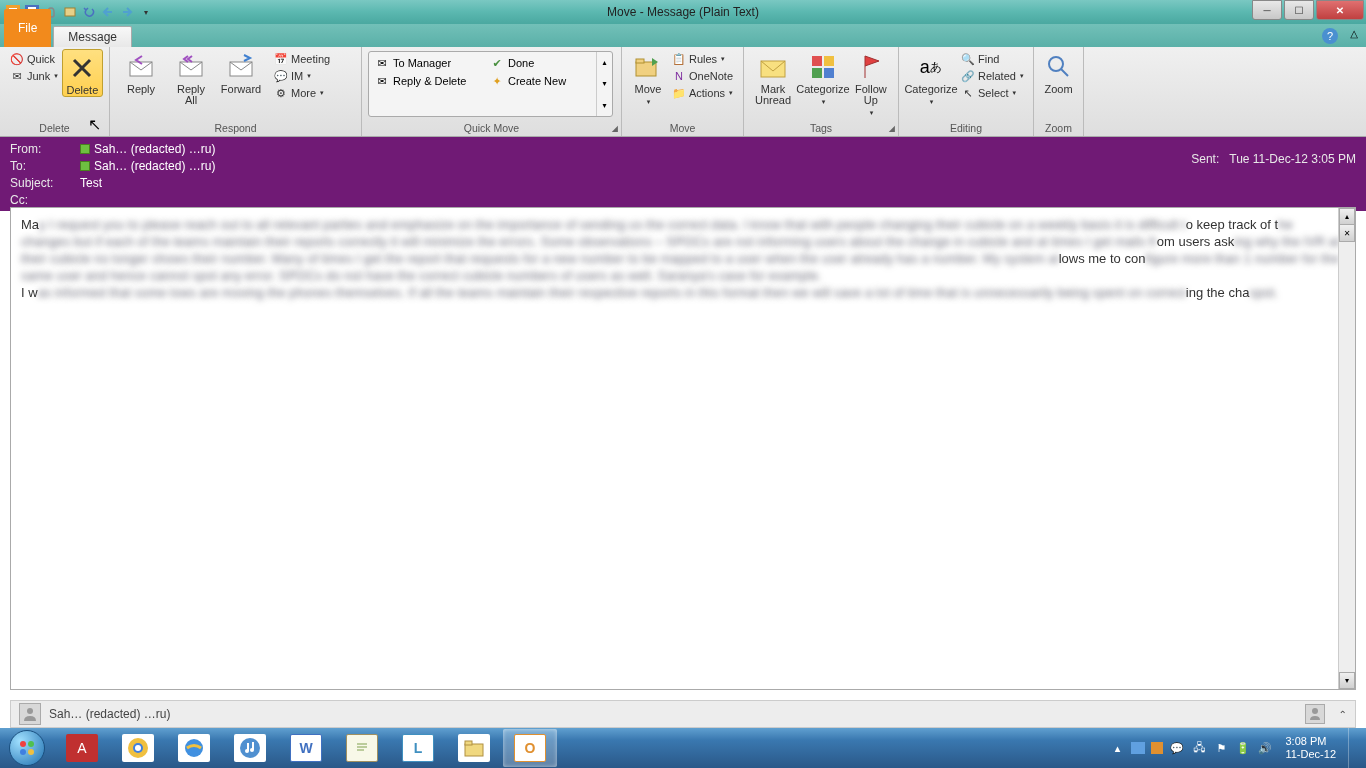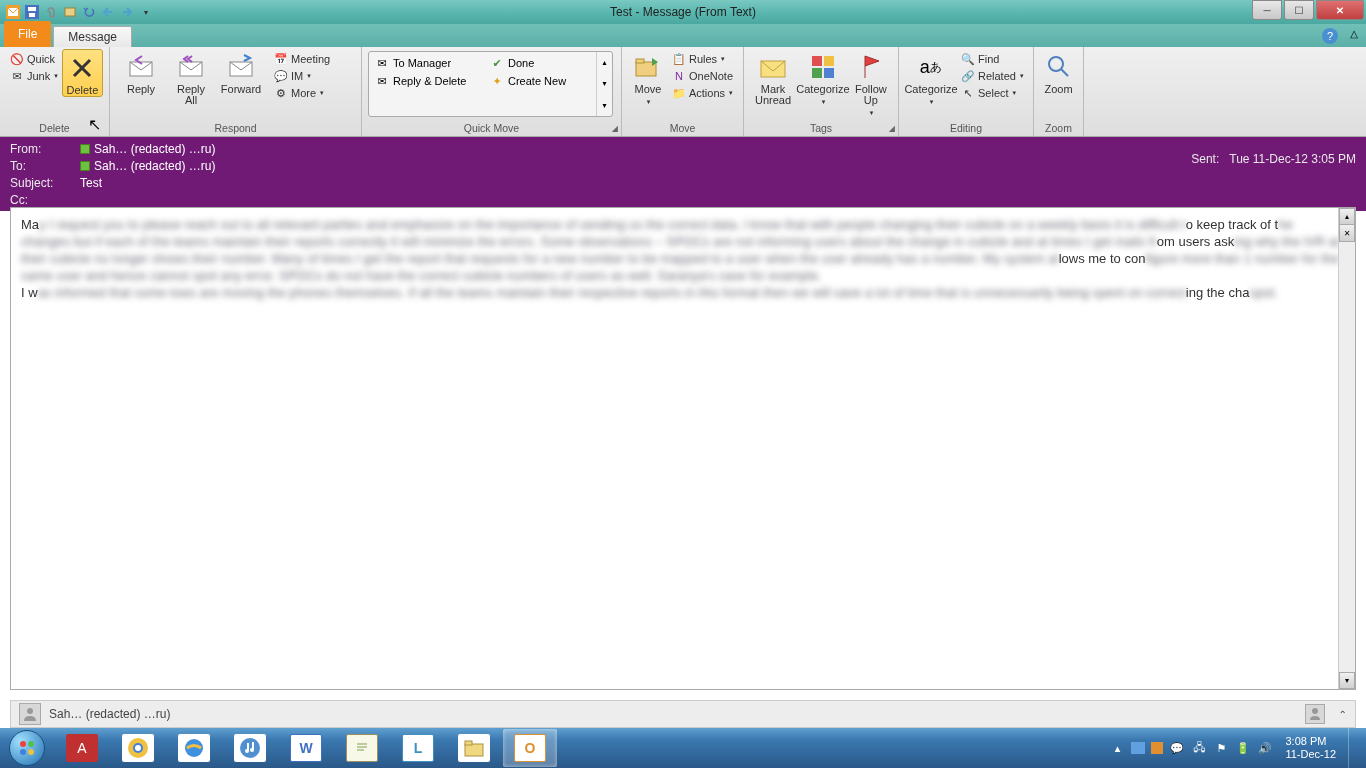--- a/index.html
+++ b/index.html
@@ -9,21 +9,21 @@
 .titlebar { height:24px; background:linear-gradient(to bottom,#7ac8c2 0%,#5bb8b0 50%,#4aa8a0 100%); display:flex; align-items:center; font-size:11px; color:#333; position:relative; }
 .qat { display:flex; align-items:center; gap:1px; padding-left:4px; }
 .qat-btn { width:18px; height:18px; display:flex; align-items:center; justify-content:center; cursor:pointer; }
 .title-text { position:absolute; left:50%; transform:translateX(-50%); color:#222; font-size:12px; }
 .winbtns { position:absolute; right:0; top:0; display:flex; }
 .winbtn { width:30px; height:20px; display:flex; align-items:center; justify-content:center; font-size:10px; cursor:pointer; background:linear-gradient(to bottom,#e8e8e8,#c8c8c8); border:1px solid #888; border-radius:0 0 3px 3px; margin-right:2px; }
 .winbtn.close { background:linear-gradient(to bottom,#e07070,#c04040); color:#fff; width:48px; }
 
 
 .tabrow { height:23px; background:linear-gradient(to bottom,#72c0b8,#5ab0a8); display:flex; align-items:flex-end; padding-left:4px; position:relative; }
-.filetab { background:#f28a1c; color:#fff; padding:6px 14px; font-size:12px; border-radius:2px 2px 0 0; cursor:pointer; }
+.filetab { background:#f28a1c; color:#fff; padding:12px 14px; font-size:12px; border-radius:2px 2px 0 0; cursor:pointer; }
 .msgtab { background:linear-gradient(to bottom,#f8f8f8,#e8e8e8); color:#333; padding:3px 14px; font-size:12px; border-radius:2px 2px 0 0; cursor:pointer; margin-left:2px; border:1px solid #aaa; border-bottom:none; }
 .helpbtn { position:absolute; right:28px; top:4px; width:16px; height:16px; background:#4a90d0; border-radius:50%; color:#fff; font-size:11px; display:flex; align-items:center; justify-content:center; cursor:pointer; }
 .minribbon { position:absolute; right:8px; top:4px; font-size:10px; cursor:pointer; }
 
 
 .ribbon { height:90px; background:linear-gradient(to bottom,#f0f0f0,#dedede); border-bottom:1px solid #aaa; display:flex; }
 .group { border-right:1px solid #bbb; padding:2px 6px 0 6px; display:flex; flex-direction:column; position:relative; }
 .group-label { position:absolute; bottom:2px; left:0; right:0; text-align:center; font-size:10.5px; color:#555; }
 .group-body { flex:1; display:flex; align-items:flex-start; }
 .smallstack { display:flex; flex-direction:column; gap:1px; padding-top:2px; }
@@ -114,21 +114,21 @@
           <path d="M6 2 L2 6 L6 10 M2 6 L10 6" stroke="#50a0d0" fill="none" stroke-width="2"></path>
         </svg>
       </div>
     <div class="qat-btn">
         <svg width="12" height="12">
           <path d="M6 2 L10 6 L6 10 M2 6 L10 6" stroke="#50a0d0" fill="none" stroke-width="2"></path>
         </svg>
       </div>
     <div class="qat-btn" style="font-size:8px;">▾</div>
   </div>
-  <div class="title-text">Test  -  Message (From Text)</div>
+  <div class="title-text">Move  -  Message (Plain Text)</div>
   <div class="winbtns">
     <div class="winbtn">─</div>
     <div class="winbtn">☐</div>
     <div class="winbtn close">
         <b>✕</b>
       </div>
   </div>
 </div>
 
 <div class="tabrow">

